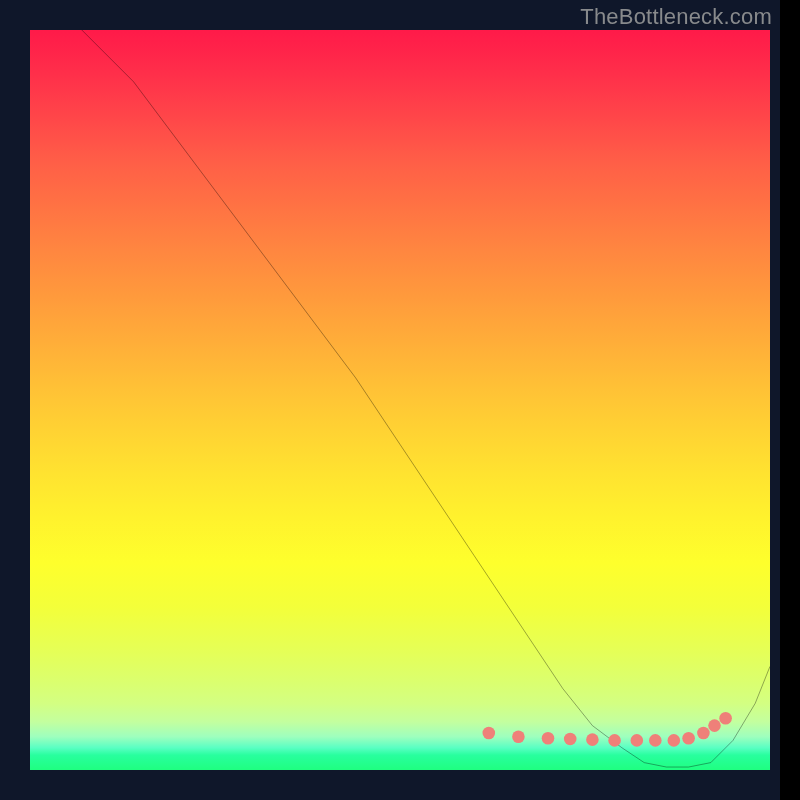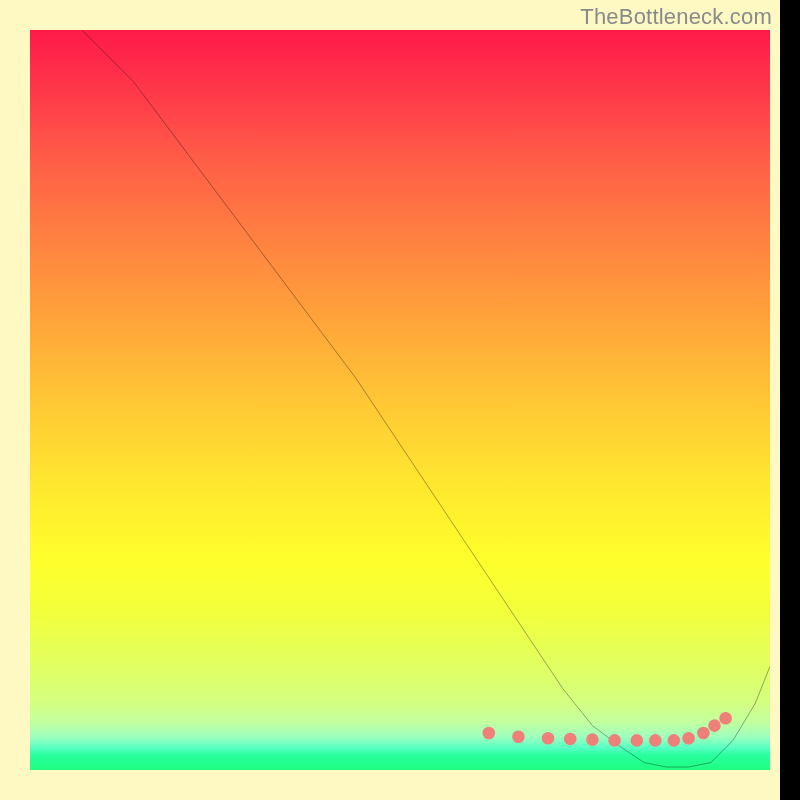--- a/index.html
+++ b/index.html
@@ -7,21 +7,21 @@
     padding: 0;
     width: 800px;
     height: 800px;
     background: #000;
     overflow: hidden;
   }
   .chart-container {
     position: relative;
     width: 780px;
     height: 800px;
-    background: #fef9c3;
+    background: #0f172a;
   }
   .plot-area {
     position: absolute;
     left: 30px;
     top: 30px;
     width: 740px;
     height: 740px;
     background: linear-gradient(to bottom,
       #ff1a49 0%,
       #ff2f4a 6%,

